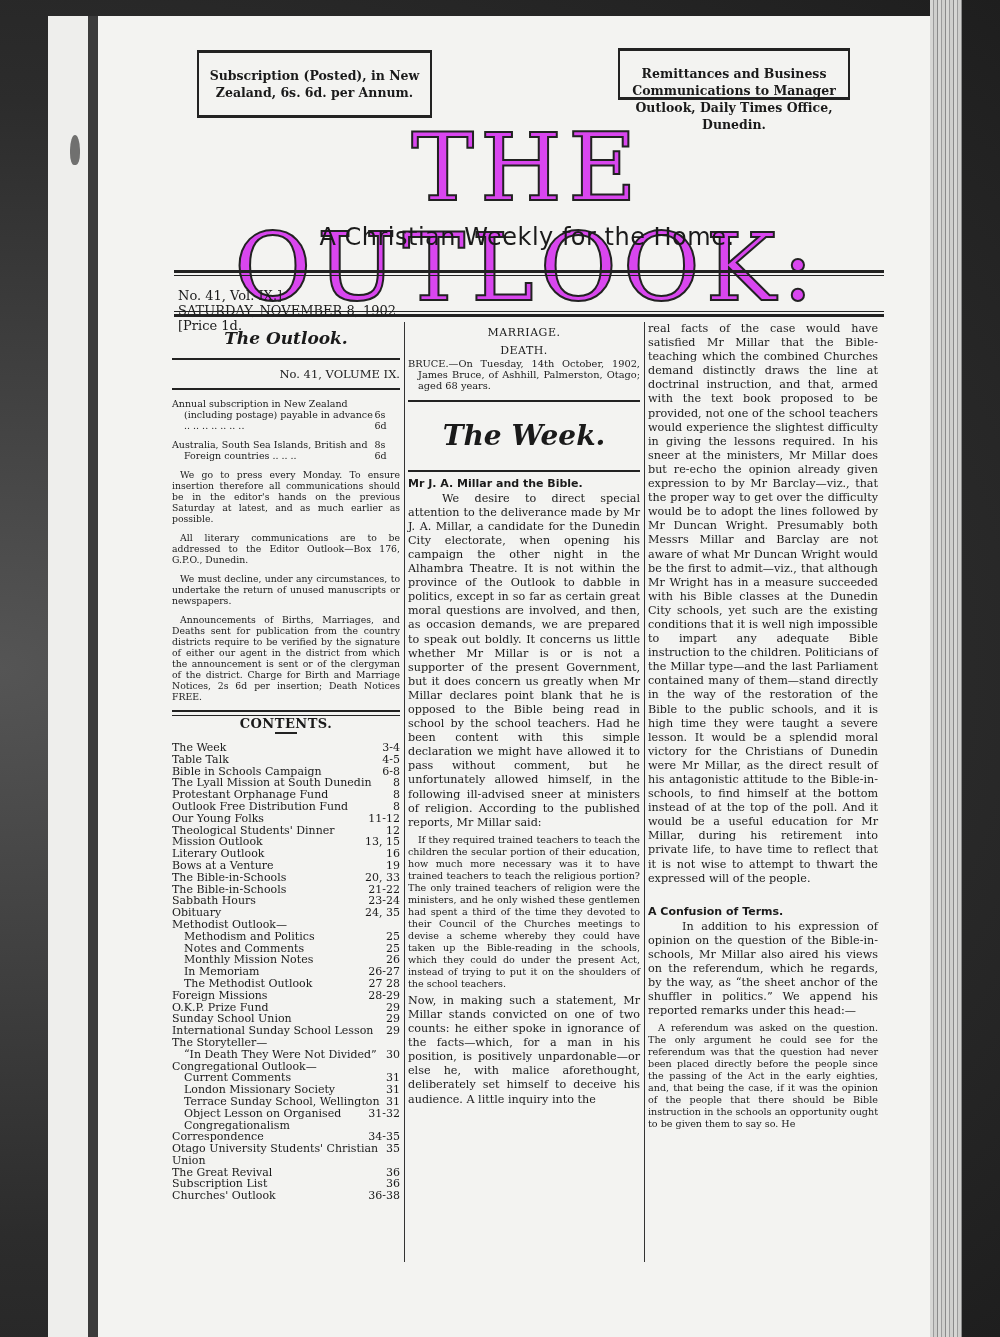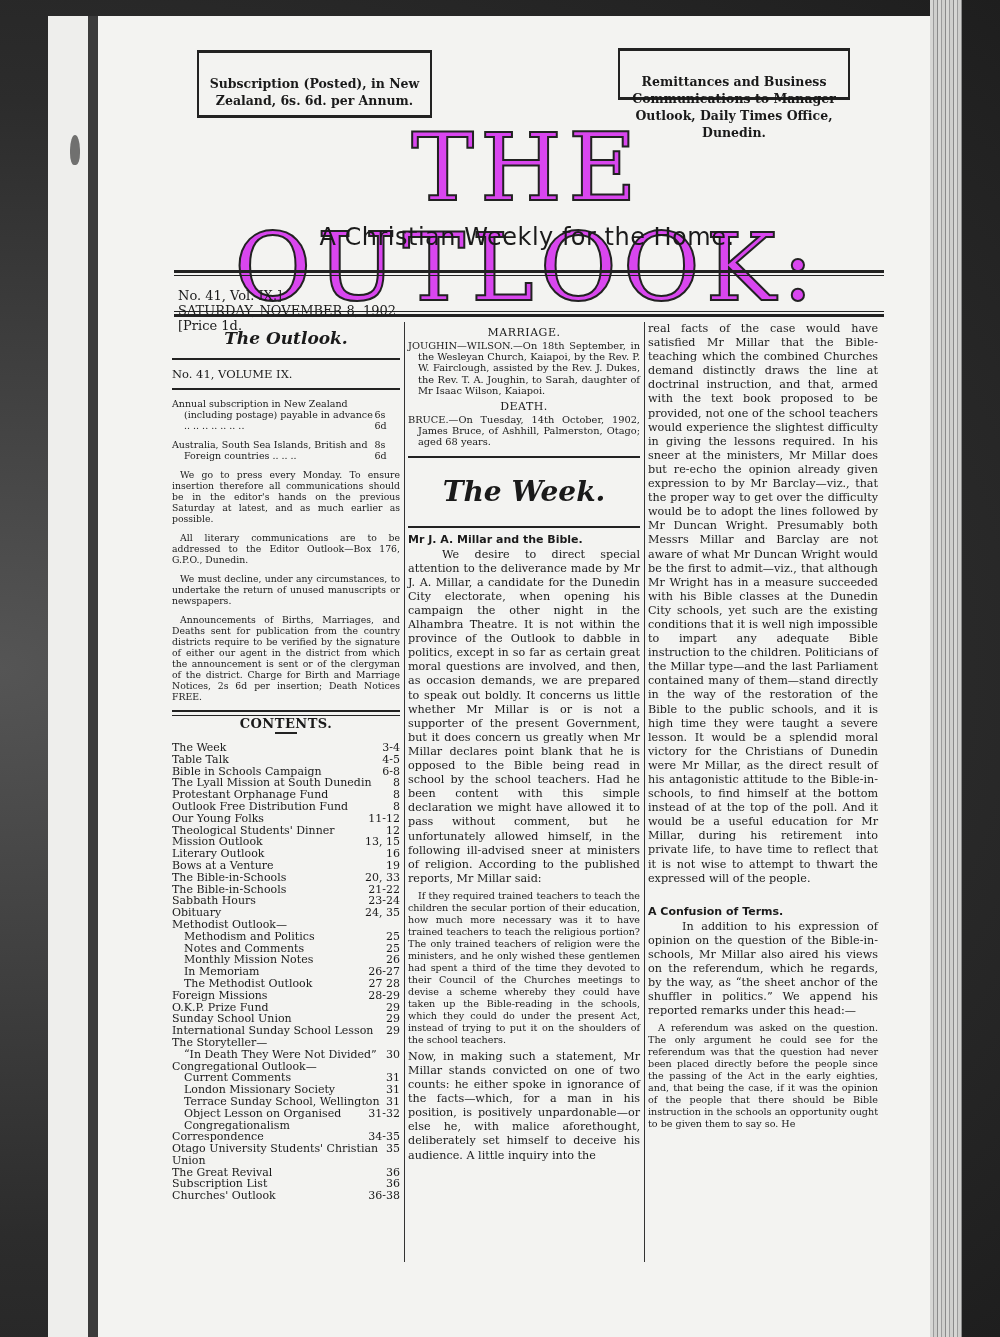--- a/index.html
+++ b/index.html
@@ -12,21 +12,21 @@
     radial-gradient(ellipse at 0% 50%, #555 0%, #2c2c2c 60%, #1e1e1e 100%); }
   .flyleaf { position:absolute; left:48px; top:16px; width:40px; height:1321px; background:#eeeeec; }
   .binding { position:absolute; left:88px; top:16px; width:10px; height:1321px; background:#3b3b3b; }
   .page { position:absolute; left:98px; top:16px; width:840px; height:1321px; background:#f3f3f1; }
   .page-edge { position:absolute; left:930px; top:0; width:32px; height:1337px;
     background:repeating-linear-gradient(90deg,#d6d6d4 0 3px,#9b9b9b 3px 4px,#cfcfcd 4px 7px,#8a8a8a 7px 8px);
   }
   .tear { position:absolute; left:70px; top:135px; width:10px; height:30px; background:#3a3a3a; border-radius:50% 50% 40% 40%; opacity:.7; }
 
   .box { position:absolute; border:2px solid #222; border-top-width:3px; border-bottom-width:3px;
-    font-family:"DejaVu Serif", serif; font-weight:bold; font-size:12.5px; text-align:center; line-height:17px; padding:22px 8px; box-sizing:border-box; }
+    font-family:"DejaVu Serif", serif; font-weight:bold; font-size:12.5px; text-align:center; line-height:17px; padding:14px 8px; box-sizing:border-box; }
   .box-left { left:197px; top:50px; width:235px; height:68px; }
   .box-right { left:618px; top:48px; width:232px; height:52px; }
 
   .masthead { position:absolute; left:172px; top:118px; width:710px; text-align:center;
     font-family:"DejaVu Serif", serif; font-size:94px; letter-spacing:6px; line-height:100px;
     color:#d946ef; -webkit-text-stroke:2px #222; font-weight:normal; }
   .subtitle { position:absolute; left:172px; top:223px; width:710px; text-align:center;
     font-family:"DejaVu Sans", sans-serif; font-size:24px; letter-spacing:0.5px; }
 
   .rule { position:absolute; left:174px; width:710px; background:#222; }
@@ -38,21 +38,21 @@
   .col { position:absolute; top:322px; font-size:10px; line-height:11px; }
   .col-left { left:172px; width:228px; }
   .col-mid { left:408px; width:232px; }
   .col-right { left:648px; width:230px; }
   .vline { position:absolute; width:1px; background:#333; }
 
   .blackletter { font-family:"DejaVu Serif", serif; font-weight:bold; font-style:italic; text-align:center; }
   .col-title { font-size:17px; line-height:28px; margin:2px 0 6px;text-align:center; }
   .hr2 { height:2px; background:#222; margin:3px 0; }
   .hr1 { height:1px; background:#222; margin:2px 0; }
-  .center { text-align:left; }
+  .center { text-align:right; }
   .vol { font-size:11.5px; line-height:22px; }
   .sub-row { display:flex; justify-content:center; align-items:flex-end; margin-top:8px; font-size:9.5px; line-height:11px; }
   .sub-row .txt { width:195px; text-indent:-12px; padding-left:12px; }
   .para { font-size:9.3px; line-height:11px; text-align:justify; margin:8px 0 0; text-indent:8px; }
   .contents-title { font-weight:bold; font-size:13px; text-align:center; margin-top:2px; letter-spacing:0.5px; }
   .dash { width:22px; height:2px; background:#222; margin:3px auto 8px; }
   .toc { font-size:11px; line-height:11.8px; }
   .toc-row { display:flex; justify-content:space-between; }
   .toc-row .t { flex:1; }
   .toc-row .p { white-space:nowrap; padding-left:4px; }
@@ -273,21 +273,20 @@
       </div>
     <div class="toc-row">
         <span class="t">Churches' Outlook</span>
         <span class="p">36-38</span>
       </div>
   </div>
 </div>
 
 <div class="col col-mid">
   <div class="notice-head">MARRIAGE.</div>
-  <div class="notice hang">JOUGHIN—WILSON.—On 18th September, in the Wesleyan Church, Kaiapoi, by the Rev. P. W. Fairclough, assisted by the Rev. J. Dukes, the Rev. T. A. Joughin, to Sarah, daughter of Mr Isaac Wilson, Kaiapoi.</div>
   <div class="notice-head">DEATH.</div>
   <div class="notice hang">BRUCE.—On Tuesday, 14th October, 1902, James Bruce, of Ashhill, Palmerston, Otago; aged 68 years.</div>
   <div class="hr2" style="margin-top:8px;"></div>
   <div class="blackletter week-title">The Week.</div>
   <div class="hr2"></div>
   <div class="art-head">Mr J. A. Millar and the Bible.</div>
   <div class="body indent">We desire to direct special attention to the deliverance made by Mr J. A. Millar, a candidate for the Dunedin City electorate, when opening his campaign the other night in the Alhambra Theatre. It is not within the province of the Outlook to dabble in politics, except in so far as certain great moral questions are involved, and then, as occasion demands, we are prepared to speak out boldly. It concerns us little whether Mr Millar is or is not a supporter of the present Government, but it does concern us greatly when Mr Millar declares point blank that he is opposed to the Bible being read in school by the school teachers. Had he been content with this simple declaration we might have allowed it to pass without comment, but he unfortunately allowed himself, in the following ill-advised sneer at ministers of religion. According to the published reports, Mr Millar said:</div>
   <div class="quote">If they required trained teachers to teach the children the secular portion of their education, how much more necessary was it to have trained teachers to teach the religious portion? The only trained teachers of religion were the ministers, and he only wished these gentlemen had spent a third of the time they devoted to their Council of the Churches meetings to devise a scheme whereby they could have taken up the Bible-reading in the schools, which they could do under the present Act, instead of trying to put it on the shoulders of the school teachers.</div>
   <div class="body">Now, in making such a statement, Mr Millar stands convicted on one of two counts: he either spoke in ignorance of the facts—which, for a man in his position, is positively unpardonable—or else he, with malice aforethought, deliberately set himself to deceive his audience. A little inquiry into the</div>
 </div>

